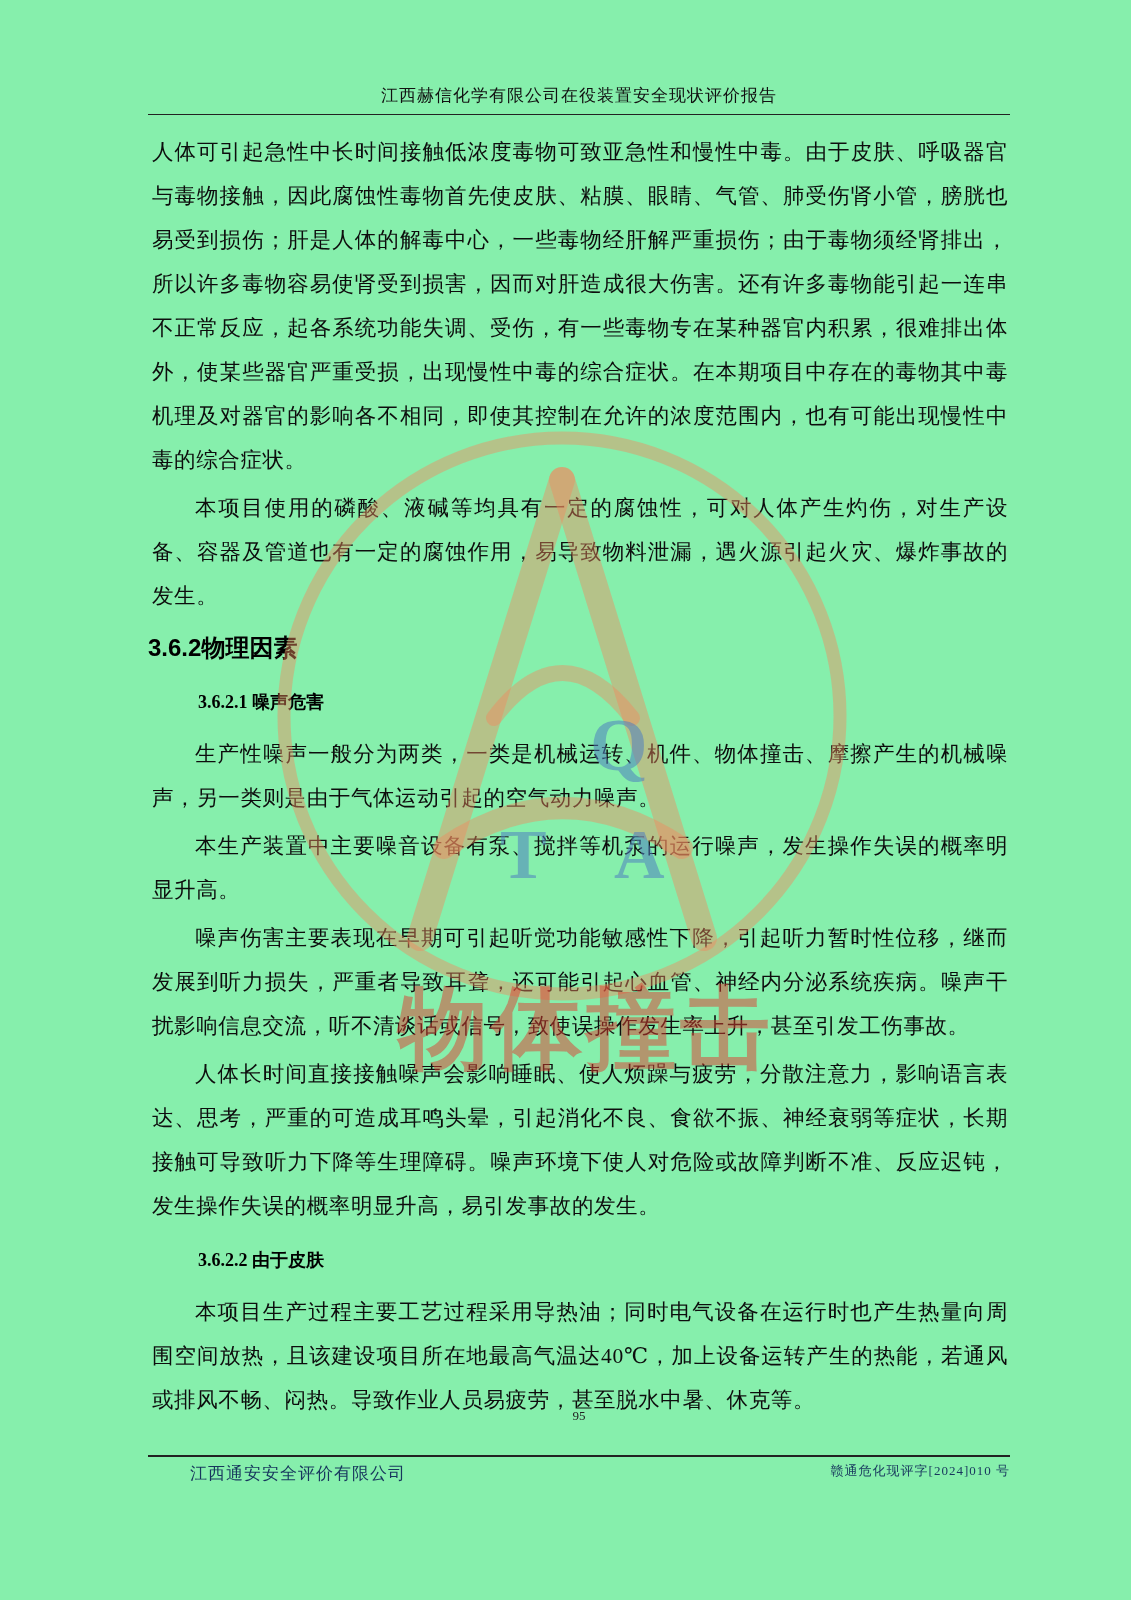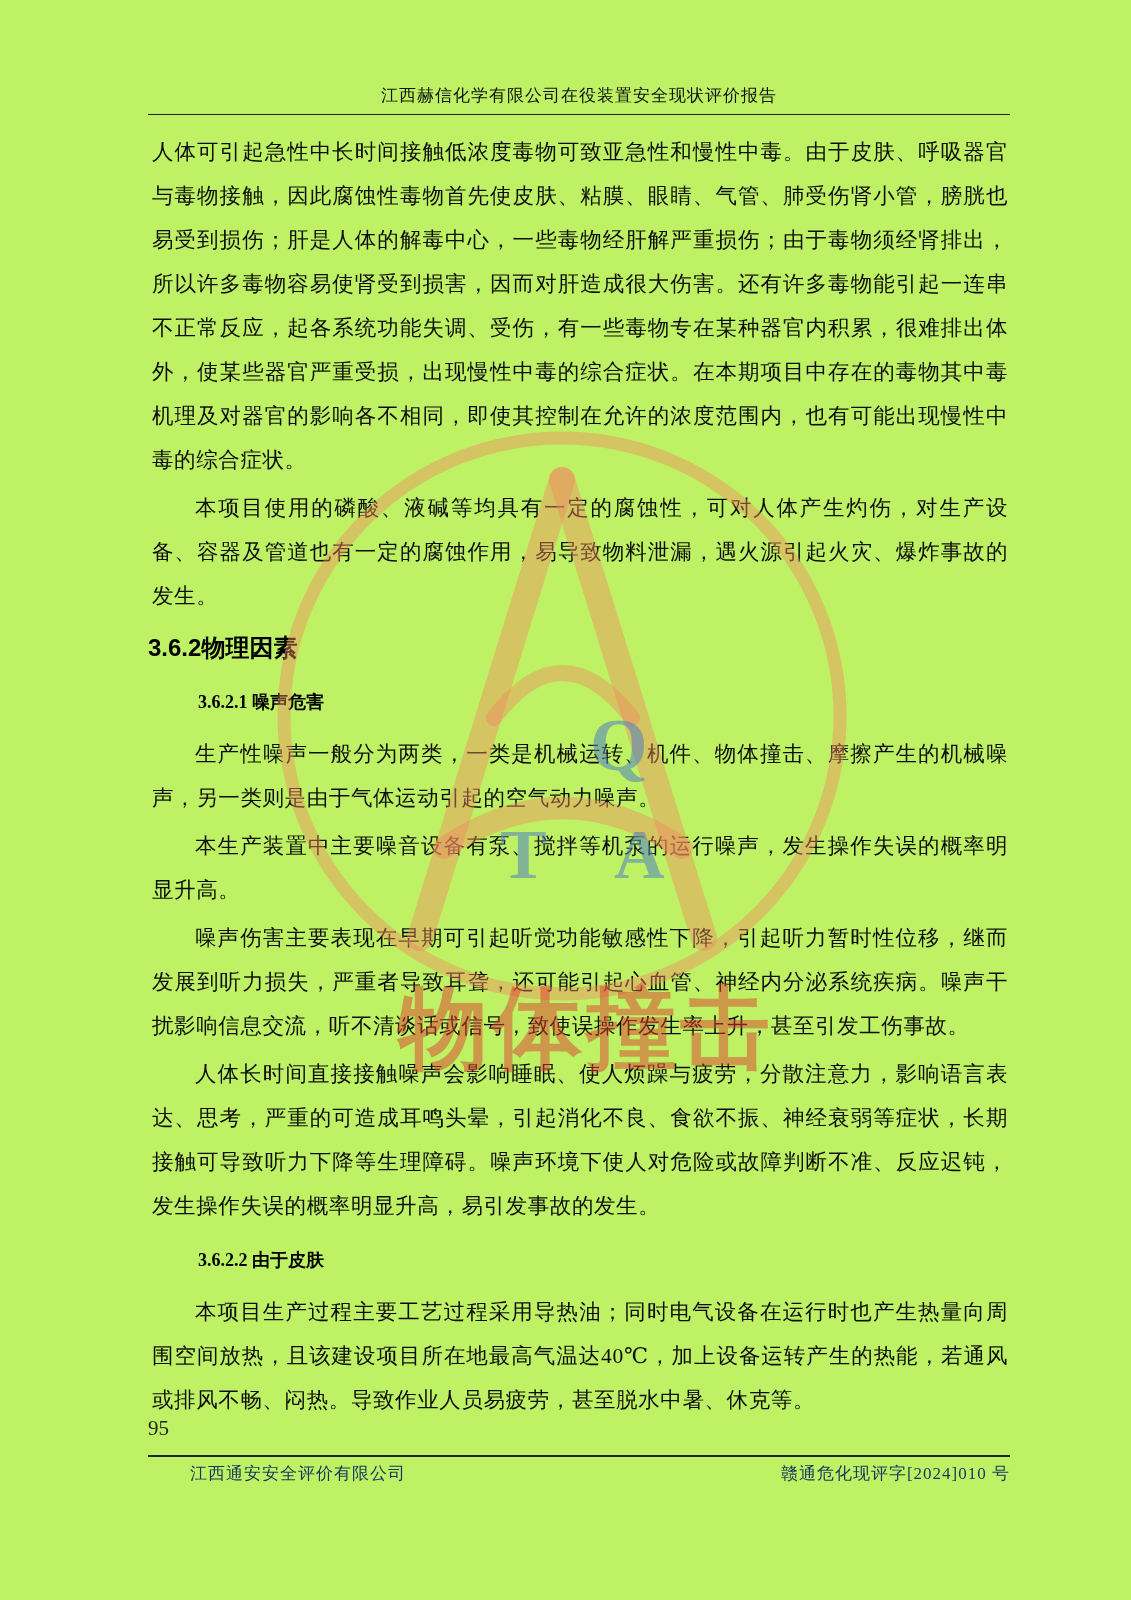--- a/index.html
+++ b/index.html
@@ -5,21 +5,21 @@
   html,body{margin:0;padding:0;}
   body{
     background:#9c9c9c;
     font-family:"Liberation Serif","DejaVu Serif",serif;
   }
   .page{
     position:relative;
     width:1131px;
     height:1600px;
     margin:0 auto;
-    background:#bef264;
+    background:#86efac;
     overflow:hidden;
   }
   
   .doc-header{
     position:absolute;
     top:84px;
     left:148px;
     width:862px;
     text-align:center;
     font-size:17px;
@@ -93,45 +93,44 @@
     color:rgba(222,62,48,0.5);
     font-family:"Liberation Serif",serif;
     white-space:nowrap;
   }
   
   .page-number{
     position:absolute;
     top:1408px;
     left:148px;
     width:862px;
-    text-align:left;
-    font-size:21px;
+    text-align:center;
+    font-size:13px;
     color:#222;
-    margin-top:8px;
   }
   .footer-rule{
     position:absolute;
     top:1455px;
     left:148px;
     width:862px;
     border-top:2px solid #222;
   }
   .footer-left{
     position:absolute;
     top:1462px;
     left:190px;
     font-size:17px;
     color:#17365d;
     letter-spacing:1px;
   }
   .footer-right{
     position:absolute;
     top:1462px;
     right:121px;
-    font-size:17px;
+    font-size:13px;
     color:#17365d;
     letter-spacing:1px;
   }
 </style>
 </head>
 <body>
 
 <div class="page">
 
   <div class="doc-header">江西赫信化学有限公司在役装置安全现状评价报告</div>

